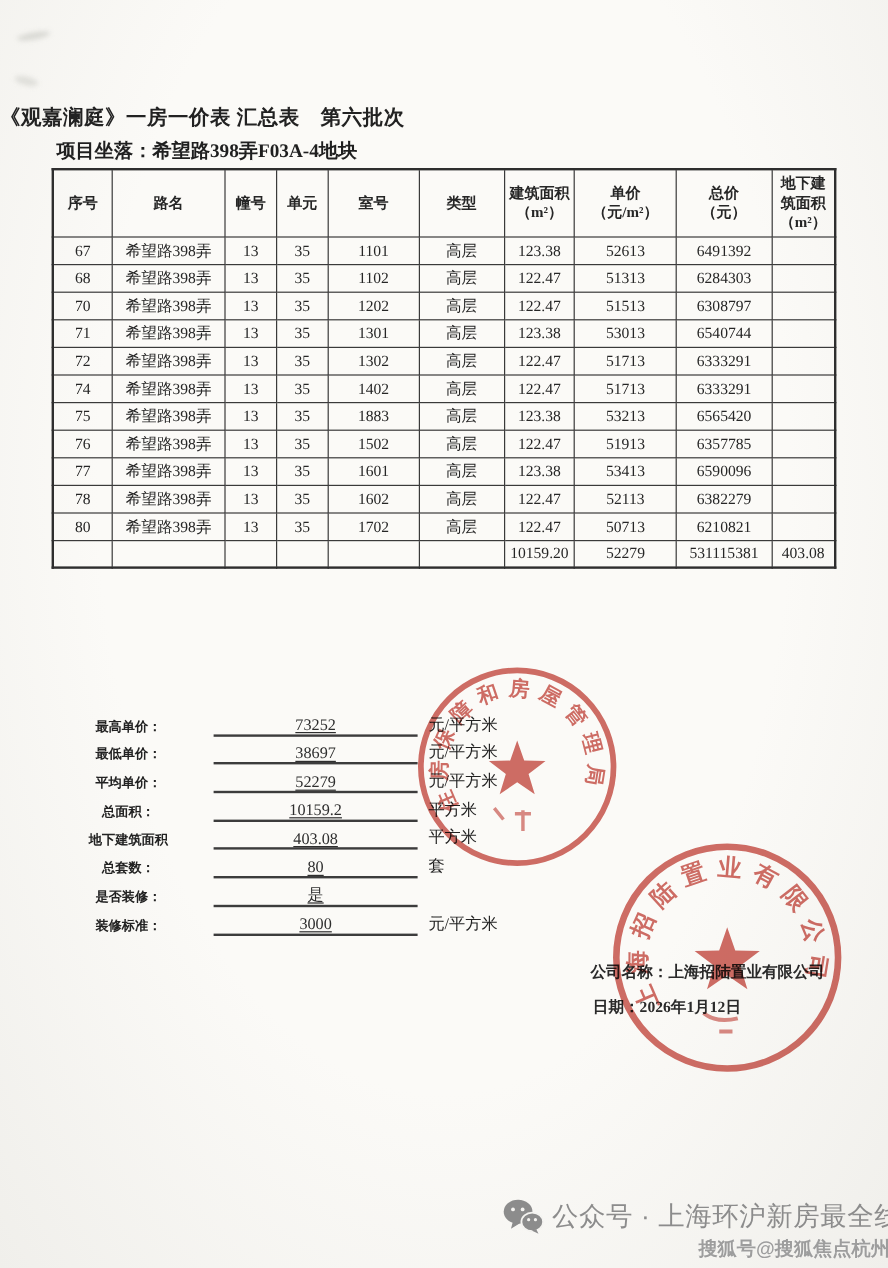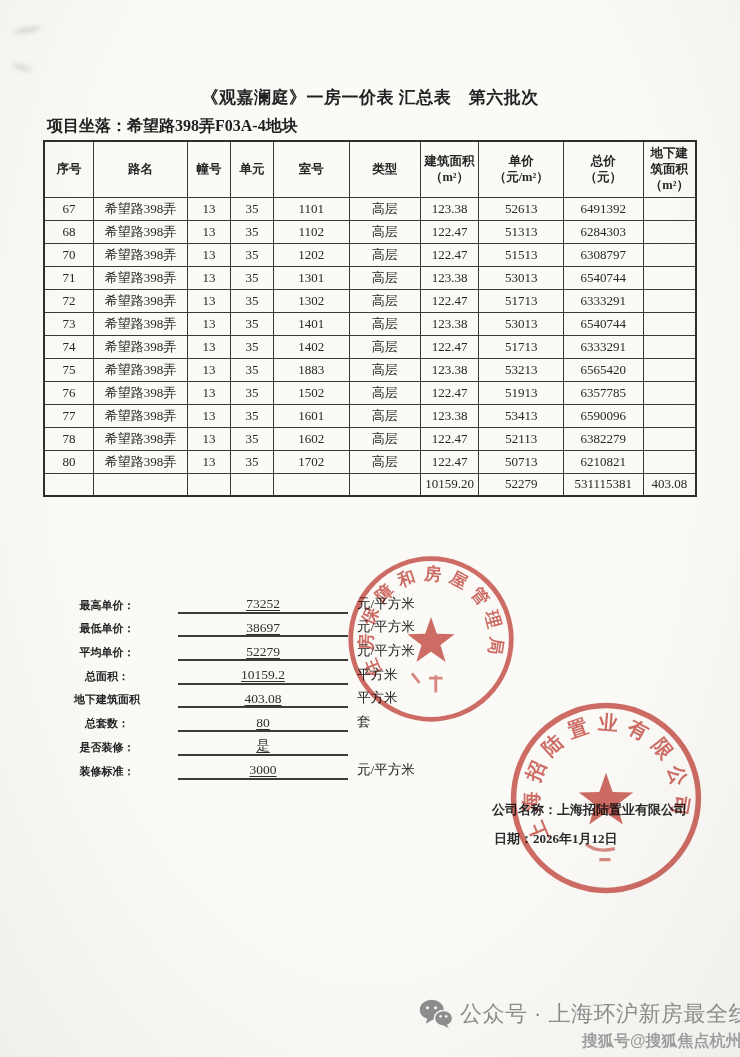--- a/index.html
+++ b/index.html
@@ -9,21 +9,21 @@
     background: radial-gradient(ellipse at 50% 38%, #fbfaf7 55%, #f0efeb 100%);
     font-family:"Liberation Serif","DejaVu Serif",serif;
     color:#2e2e2e;
   }
   .smudge { position:absolute; background:#d9d9d4; filter:blur(2px); border-radius:50%; }
   .s1 { left:14px; top:27px; width:28px; height:6px; transform:rotate(-10deg); }
   .s2 { left:12px; top:64px; width:20px; height:7px; transform:rotate(14deg); opacity:.8; }
 
   .title {
     position:absolute; top:86px; left:0; width:100%;
-    text-align:center; font-size:17px; font-weight:bold; letter-spacing:.5px;
+    text-align:left; font-size:17px; font-weight:bold; letter-spacing:.5px;
     color:#222;
   }
   .location { position:absolute; top:116px; left:47px; font-size:16px; font-weight:bold; color:#1f1f1f; }
 
   table.price-table {
     position:absolute; left:43px; top:140px; width:654px;
     border-collapse:collapse; table-layout:fixed;
     border:2px solid #2e2e2e;
   }
   .price-table th, .price-table td {
@@ -170,32 +170,20 @@
           <td>13</td>
           <td>35</td>
           <td>1302</td>
           <td>高层</td>
           <td>122.47</td>
           <td>51713</td>
           <td>6333291</td>
           <td></td>
         </tr>
         <tr>
-          <td>73</td>
-          <td>希望路398弄</td>
-          <td>13</td>
-          <td>35</td>
-          <td>1401</td>
-          <td>高层</td>
-          <td>123.38</td>
-          <td>53013</td>
-          <td>6540744</td>
-          <td></td>
-        </tr>
-        <tr>
           <td>74</td>
           <td>希望路398弄</td>
           <td>13</td>
           <td>35</td>
           <td>1402</td>
           <td>高层</td>
           <td>122.47</td>
           <td>51713</td>
           <td>6333291</td>
           <td></td>

